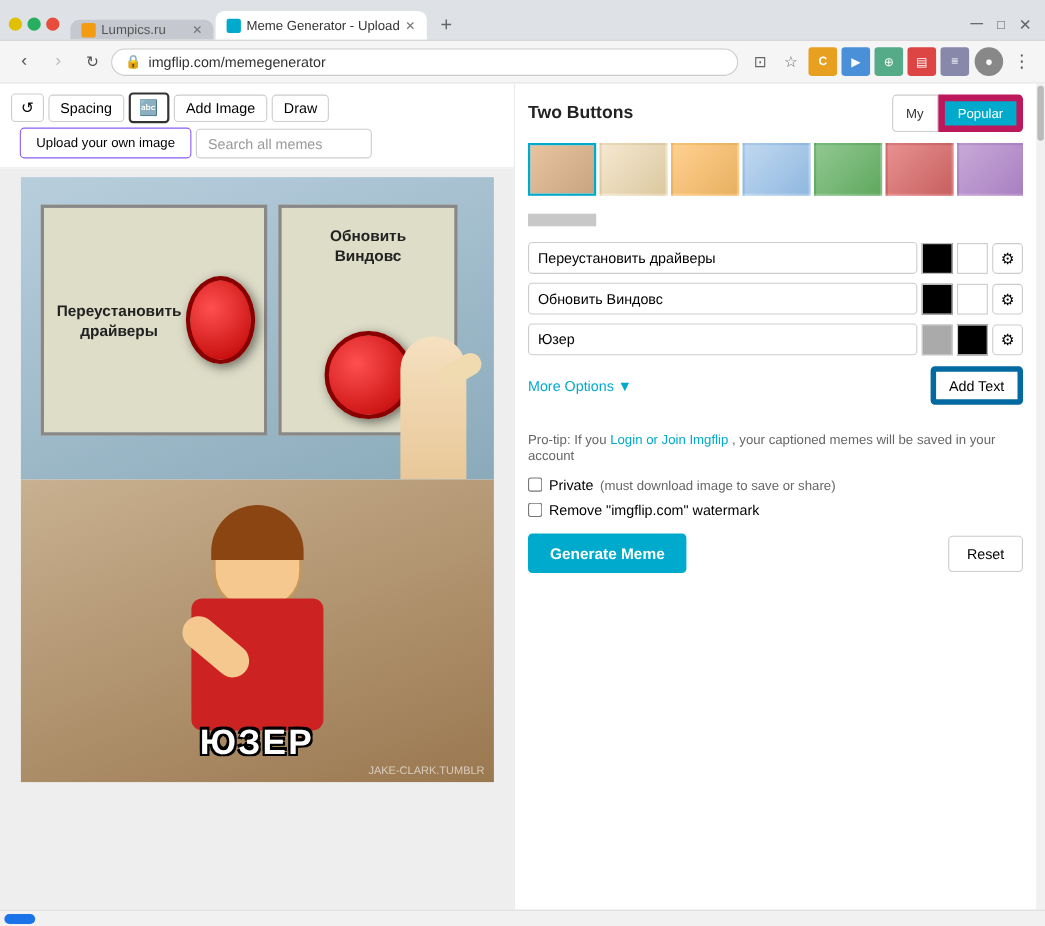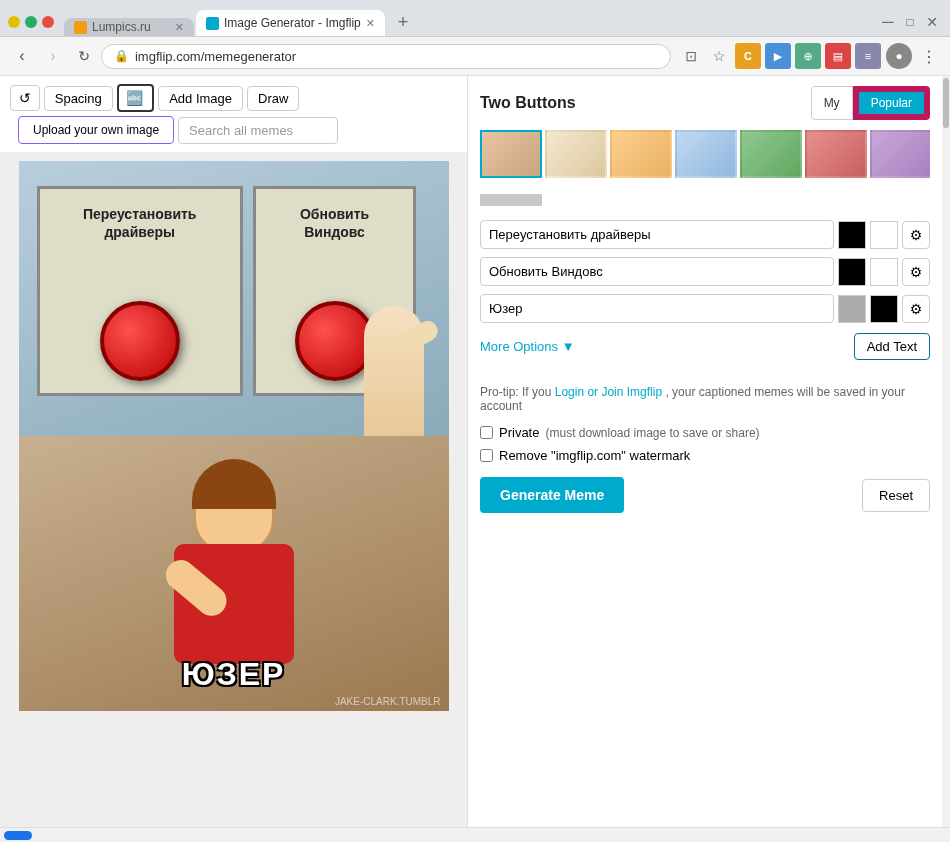--- a/index.html
+++ b/index.html
@@ -18,21 +18,21 @@
     </div>
 
     <div style="display:flex; align-items:flex-end; flex:1; gap:2px;">
       <div style="display:flex; align-items:center; gap:5px; padding:2px 10px; border-radius:8px 8px 0 0; background:#c5c8cf; font-size:12px; color:#555; min-width:130px; max-width:160px; cursor:pointer;">
         <span style="width:13px;height:13px;background:#f39c12;border-radius:2px;display:inline-block;flex-shrink:0;"></span>
         <span style="flex:1; overflow:hidden; text-overflow:ellipsis; white-space:nowrap;">Lumpics.ru</span>
         <span style="font-size:11px; color:#777; cursor:pointer;">✕</span>
       </div>
       <div style="display:flex; align-items:center; gap:5px; padding:6px 10px; border-radius:8px 8px 0 0; background:#fff; font-size:12px; color:#333; min-width:160px; max-width:200px; cursor:pointer; position:relative;">
         <span style="width:13px;height:13px;background:#00aacc;border-radius:2px;display:inline-block;flex-shrink:0;"></span>
-        <span style="flex:1; overflow:hidden; text-overflow:ellipsis; white-space:nowrap;">Image Generator - Imgflip</span>
+        <span style="flex:1; overflow:hidden; text-overflow:ellipsis; white-space:nowrap;">Meme Generator - Upload</span>
         <span style="font-size:11px; color:#777; cursor:pointer;">✕</span>
       </div>
       <div style="width:28px;height:28px;display:flex;align-items:center;justify-content:center;color:#666;font-size:18px;cursor:pointer;border-radius:50%;margin-left:2px;">
         <span>+</span>
       </div>
     </div>
 
     <div style="display:flex; gap:2px; margin-left:auto;">
       <div style="width:20px;height:20px;display:flex;align-items:center;justify-content:center;color:#666;cursor:pointer;font-size:16px;">─</div>
       <div style="width:20px;height:20px;display:flex;align-items:center;justify-content:center;color:#666;cursor:pointer;font-size:12px;">□</div>
@@ -76,21 +76,21 @@
         <button style="padding:4px 10px;border:1px solid #ccc;border-radius:4px;cursor:pointer;background:#fff;font-size:13px;">Draw</button>
         <button style="padding:6px 14px;border:1px solid #8b5cf6;border-radius:4px;cursor:pointer;background:#fff;font-size:12px;margin-left:8px;">Upload your own image</button>
         <div style="padding:5px 10px;border:1px solid #ccc;border-radius:4px;font-size:13px;color:#999;min-width:160px;">Search all memes</div>
       </div>
 
       <div style="flex:1;overflow-y:auto;padding:8px;background:#eee;display:flex;align-items:flex-start;justify-content:center;">
         <div style="width:430px;background:#fff;">
 
           <div style="width:430px;height:275px;background:linear-gradient(160deg,#b8cedd 0%,#8aaaba 100%);position:relative;overflow:hidden;display:flex;align-items:stretch;">
 
-            <div style="width:48%;margin:25px 0 0 18px;background:#ddddc8;border:3px solid #888;padding:12px 8px;display:flex;flex-direction:column;align-items:center;justify-content:space-between;height:210px;">
+            <div style="width:48%;margin:25px 0 0 18px;background:#ddddc8;border:3px solid #888;padding:12px 8px;display:flex;flex-direction:row;align-items:center;justify-content:space-between;height:210px;">
               <div style="font-size:14px;font-weight:bold;color:#222;text-align:center;font-family:Arial;line-height:1.3;padding:4px;">Переустановить<br>драйверы</div>
               <div style="width:80px;height:80px;border-radius:50%;background:radial-gradient(circle at 35% 35%,#ff5050,#bb0000);border:4px solid #880000;box-shadow:3px 3px 10px rgba(0,0,0,0.5);"></div>
             </div>
 
             <div style="width:38%;margin:25px 10px 0 10px;background:#ddddc8;border:3px solid #888;padding:12px 8px;display:flex;flex-direction:column;align-items:center;justify-content:space-between;height:210px;">
               <div style="font-size:14px;font-weight:bold;color:#222;text-align:center;font-family:Arial;line-height:1.3;padding:4px;">Обновить<br>Виндовс</div>
               <div style="width:80px;height:80px;border-radius:50%;background:radial-gradient(circle at 35% 35%,#ff5050,#bb0000);border:4px solid #880000;box-shadow:3px 3px 10px rgba(0,0,0,0.5);"></div>
             </div>
 
             <div style="position:absolute;right:10px;bottom:0;width:90px;height:160px;display:flex;align-items:flex-end;justify-content:center;">
@@ -163,21 +163,21 @@
 
       <div style="display:flex;align-items:center;gap:4px;margin-bottom:10px;">
         <input type="text" style="flex: 1 1 0%; padding: 6px 8px; border: 1px solid rgb(204, 204, 204); border-radius: 4px; font-size: 13px;" value="Юзер">
         <div style="width:28px;height:28px;background:#aaa;border:1px solid #ccc;cursor:pointer;flex-shrink:0;"></div>
         <div style="width:28px;height:28px;background:#000;border:1px solid #ccc;cursor:pointer;flex-shrink:0;"></div>
         <div style="width:28px;height:28px;border:1px solid #ccc;border-radius:4px;display:flex;align-items:center;justify-content:center;cursor:pointer;background:#fff;flex-shrink:0;font-size:14px;">⚙</div>
       </div>
 
       <div style="display:flex;align-items:center;margin-bottom:25px;">
         <div style="color:#00aacc;cursor:pointer;font-size:13px;display:flex;align-items:center;gap:2px;">More Options ▼</div>
-        <button style="margin-left:auto;padding:5px 12px;border:1px solid #0369a1;border-radius:4px;background:#fff;font-size:13px;cursor:pointer;">Add Text</button>
+        <button style="margin-left:auto;padding:5px 12px;border:5px solid #0369a1;border-radius:4px;background:#fff;font-size:13px;cursor:pointer;">Add Text</button>
       </div>
 
       <div style="font-size:12px;color:#666;margin-bottom:12px;">
         <span>Pro-tip: If you</span>
         <a href="#" style="color:#00aacc;text-decoration:none;">Login or Join Imgflip</a>
         <span>, your captioned memes will be saved in your account</span>
       </div>
 
       <div style="display:flex;align-items:center;gap:6px;margin-bottom:8px;font-size:13px;">
         <input type="checkbox" id="private-cb" style="">

